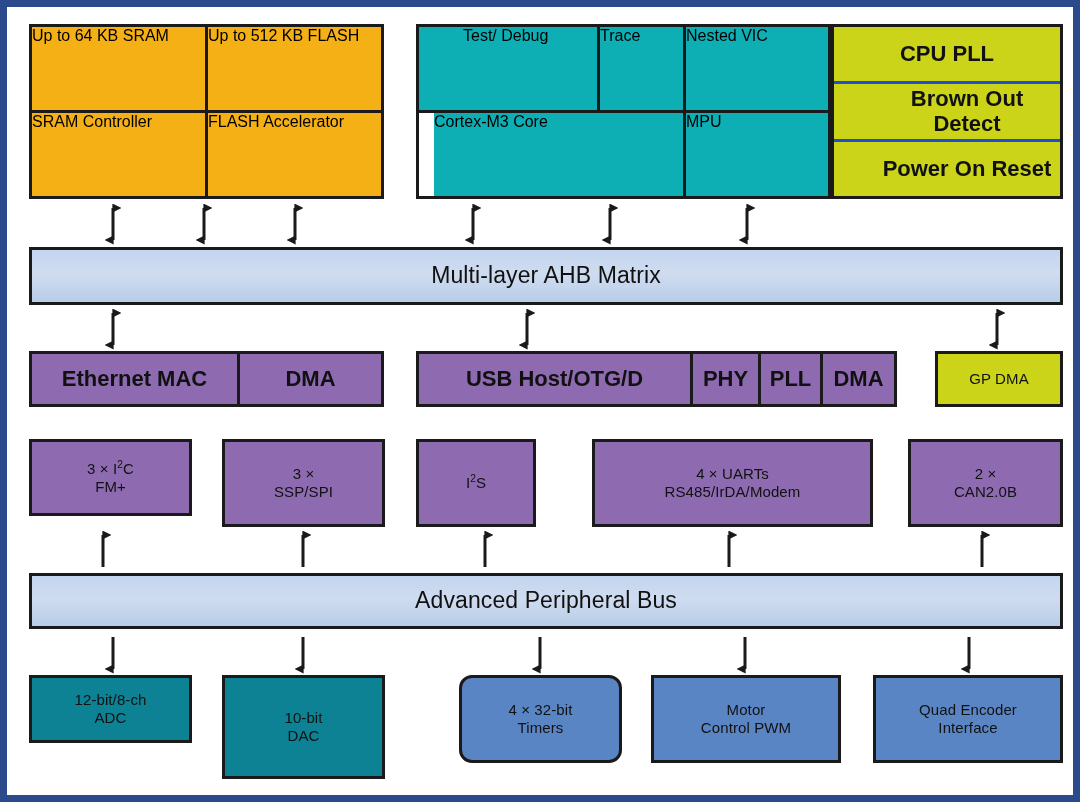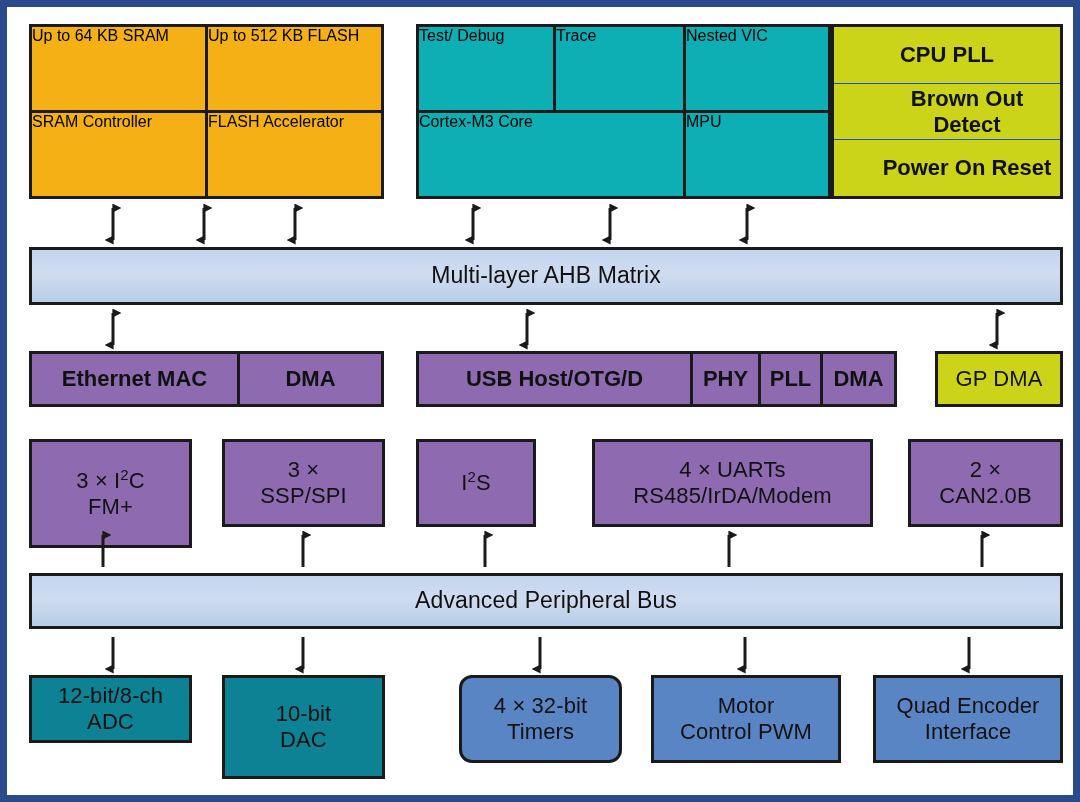--- a/index.html
+++ b/index.html
@@ -26,21 +26,21 @@
   .blk {
     position: absolute;
     box-sizing: border-box;
     border: 3px solid #1a1a1a;
     display: flex;
     align-items: center;
     justify-content: center;
     text-align: center;
     color: #111111;
     line-height: 1.18;
-    font-size: 22px;
+    font-size: 15px;
     letter-spacing: 0.1px;
     padding: 0 4px;
     white-space: pre-line;
   }
   .grp {
     position: absolute;
     box-sizing: border-box;
     border: 3px solid #1a1a1a;
     display: flex;
   }
@@ -53,21 +53,21 @@
     color: #111111;
     line-height: 1.18;
     font-size: 22px;
     padding: 0 3px;
     white-space: pre-line;
     font-weight: bold;
   }
   .grp.v { flex-direction: column; }
   .grp.h { flex-direction: row; }
   .grp.h > .cell + .cell { border-left: 3px solid #1a1a1a; }
-  .grp.v > .cell + .cell { border-top: 1px solid #1d4ed8; padding-left: 43px; }
+  .grp.v > .cell + .cell { border-top: 3px solid #1d4ed8; padding-left: 43px; }
 
   .orange { background: #f5b016; }
   .teal   { background: #0dafb4; }
   .yg     { background: #ccd41a; }
   .purple { background: #8e6bb0; }
   .dteal  { background: #0d8295; }
   .blue   { background: #5a85c4; }
   .bus {
     background: linear-gradient(to bottom, #c3d5ee 0%, #cfdcf0 45%, #b8cde8 100%);
     font-size: 23px;
@@ -89,27 +89,27 @@
     <div style="display:flex; flex:1 1 0; min-height:0; border-top:3px solid #1a1a1a;">
       <div class="cell orange" style="flex:1 1 0;">SRAM
 Controller</div>
       <div class="cell orange" style="flex:1 1 0; border-left:3px solid #1a1a1a;">FLASH
 Accelerator</div>
     </div>
   </div>
 
   <div class="grp" id="cpu-group" style="left:409px; top:17px; width:415px; height:175px; flex-direction:column;">
     <div style="display:flex; flex:1 1 0; min-height:0;">
-      <div class="cell teal" style="flex:0 0 134px;">Test/
+      <div class="cell teal" style="flex:0 0 134px;padding-left:44px;">Test/
 Debug</div>
       <div class="cell teal" style="flex:1 1 0; border-left:3px solid #1a1a1a;">Trace</div>
       <div class="cell teal" style="flex:0 0 142px; border-left:3px solid #1a1a1a;">Nested
 VIC</div>
     </div>
-    <div style="display:flex; flex:1 1 0; min-height:0; border-top:3px solid #1a1a1a;">
+    <div style="display:flex; flex:1 1 0; min-height:0; border-top:3px solid #1a1a1a;padding-left:15px;">
       <div class="cell teal" style="flex:1 1 0;">Cortex-M3
 Core</div>
       <div class="cell teal" style="flex:0 0 142px; border-left:3px solid #1a1a1a;">MPU</div>
     </div>
   </div>
 
   <div class="grp v" id="clk-group" style="left:824px; top:17px; width:232px; height:175px;">
     <div class="cell yg" style="flex:1 1 0;">CPU PLL</div>
     <div class="cell yg" style="flex:1 1 0;">Brown Out Detect</div>
     <div class="cell yg" style="flex:1 1 0;">Power On Reset</div>
@@ -124,21 +124,21 @@
 
   <div class="grp h" style="left:409px; top:344px; width:481px; height:56px;">
     <div class="cell purple" style="flex:1 1 0;">USB Host/OTG/D</div>
     <div class="cell purple" style="flex:0 0 68px;">PHY</div>
     <div class="cell purple" style="flex:0 0 62px;">PLL</div>
     <div class="cell purple" style="flex:0 0 74px;">DMA</div>
   </div>
 
   <div class="blk yg" style="left:928px; top:344px; width:128px; height:56px;">GP DMA</div>
 
-  <div class="blk purple" style="left:22px; top:432px; width:163px; height:109px; flex-direction:column;">
+  <div class="blk purple" style="left:22px; top:432px; width:163px; height:77px; flex-direction:column;">
     <div><span>3 × I</span><span class="sup">2</span><span>C</span></div>
     <div>FM+</div>
   </div>
 
   <div class="blk purple" style="left:215px; top:432px; width:163px; height:88px; flex-direction:column;">
     <div><span>3 ×</span><span class="sup"></span><span></span></div>
     <div>SSP/SPI</div>
   </div>
 
   <div class="blk purple" style="left:409px; top:432px; width:120px; height:88px; flex-direction:column;">

